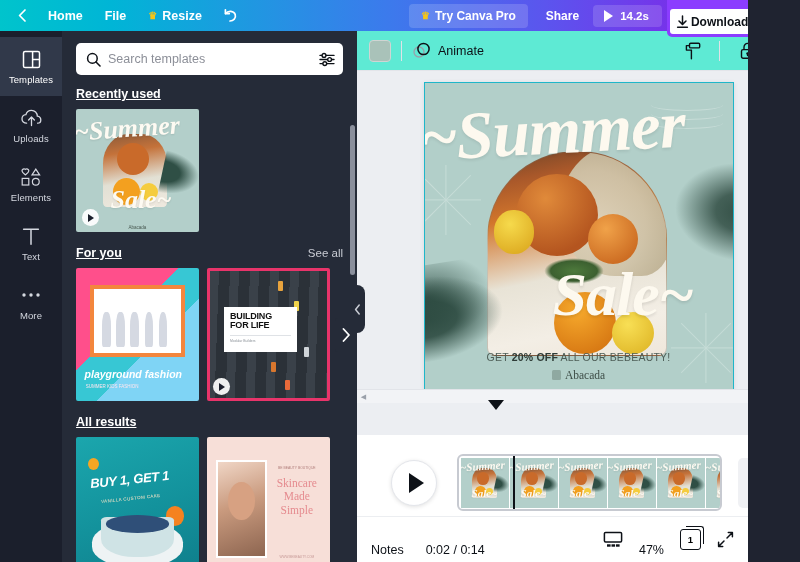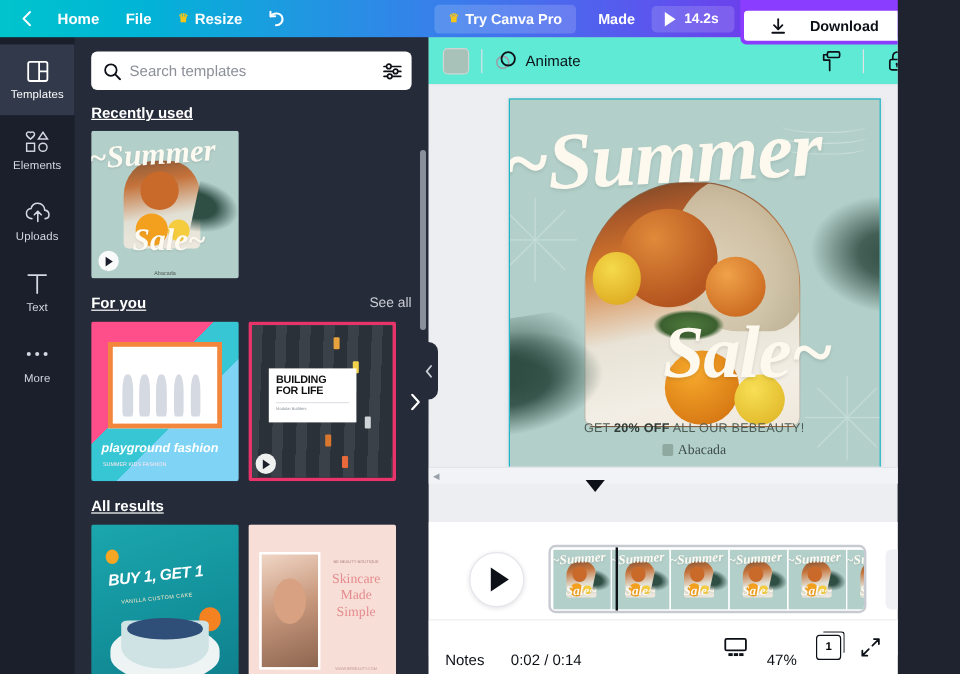--- a/index.html
+++ b/index.html
@@ -43,23 +43,23 @@
   }
   .play-tri {
     width:0; height:0; border-left:9px solid #fff;
     border-top:6px solid transparent; border-bottom:6px solid transparent;
   }
   .dl-wrap {
     display:flex; align-items:center; gap:3px;
     border:2px solid #8b3dff; border-radius:5px; padding:1px; background:#8b3dff;
   }
   .dl-btn {
-    display:flex; align-items:center; gap:20px;
+    display:flex; align-items:center; gap:2px;
     background:#fff; color:#0d1117; font-size:12px; font-weight:bold;
-    padding:4px 22px; border-radius:3px; cursor:pointer; height:25px;margin-top:12px;
+    padding:4px 6px; border-radius:3px; cursor:pointer; height:25px;margin-top:12px;
   }
   .more-btn {
     background:#fff; color:#0d1117; font-size:15px; font-weight:bold;
     padding:0 9px; border-radius:3px; cursor:pointer; height:25px;
     display:flex; align-items:center; letter-spacing:1px; line-height:1;
   }
 
   
   #rail {
     position:absolute; top:31px; left:0; width:62px; height:531px;
@@ -391,21 +391,21 @@
         </svg>
       </div>
     </div>
 
     <div class="tb-right">
       <div class="pro-btn">
         <span class="crown">♛</span>
         <span>Try Canva Pro</span>
       </div>
       <div class="share-btn">
-        <span>Made</span>
+        <span>Share</span>
       </div>
       <div class="time-btn">
         <span class="play-tri"></span>
         <span>14.2s</span>
       </div>
       <div class="dl-wrap">
         <div class="dl-btn">
           <svg width="13" height="14" viewBox="0 0 13 14">
             <path d="M6.5 1 L6.5 9" stroke="#0d1117" stroke-width="1.5" stroke-linecap="round"></path>
             <path d="M3 6 L6.5 9.4 L10 6" stroke="#0d1117" stroke-width="1.5" fill="none" stroke-linecap="round" stroke-linejoin="round"></path>
@@ -427,38 +427,38 @@
         <svg width="19" height="19" viewBox="0 0 19 19">
           <rect x="1.5" y="1.5" width="16" height="16" rx="1.6" stroke="#fff" stroke-width="1.5" fill="none"></rect>
           <path d="M10.6 1.5 L10.6 17.5 M10.6 9.5 L17.5 9.5" stroke="#fff" stroke-width="1.5"></path>
         </svg>
       </span>
       <span class="rail-label">Templates</span>
     </div>
 
     <div class="rail-item">
       <span class="rail-ico">
+        <svg width="21" height="18" viewBox="0 0 21 18">
+          <path d="M5.6 14.2 C2.9 14.2 1 12.3 1 9.9 C1 7.7 2.7 5.9 4.9 5.7 C5.5 3.1 7.8 1.3 10.5 1.3 C13.7 1.3 16.3 3.9 16.3 7.1 C18.3 7.4 19.8 9 19.8 11 C19.8 12.8 18.5 14.2 16.6 14.2" stroke="#d5d8e0" stroke-width="1.3" fill="none" stroke-linecap="round"></path>
+          <path d="M10.5 16.6 L10.5 8.2 M7.6 11 L10.5 8 L13.4 11" stroke="#d5d8e0" stroke-width="1.3" fill="none" stroke-linecap="round" stroke-linejoin="round"></path>
+        </svg>
+      </span>
+      <span class="rail-label">Uploads</span>
+    </div>
+
+    <div class="rail-item">
+      <span class="rail-ico">
         <svg width="21" height="19" viewBox="0 0 21 19">
           <path d="M4.4 1.4 C3 0.3 0.9 1.3 1 3 C1.1 4.5 3 5.8 4.4 6.9 C5.8 5.8 7.7 4.5 7.8 3 C7.9 1.3 5.8 0.3 4.4 1.4Z" stroke="#d5d8e0" stroke-width="1.2" fill="none"></path>
           <path d="M14.8 1.2 L18.6 6.9 L11 6.9 Z" stroke="#d5d8e0" stroke-width="1.2" fill="none"></path>
           <rect x="1.2" y="10.4" width="6.6" height="6.6" stroke="#d5d8e0" stroke-width="1.2" fill="none"></rect>
           <circle cx="14.8" cy="13.7" r="3.4" stroke="#d5d8e0" stroke-width="1.2" fill="none"></circle>
         </svg>
       </span>
       <span class="rail-label">Elements</span>
-    </div>
-
-    <div class="rail-item">
-      <span class="rail-ico">
-        <svg width="21" height="18" viewBox="0 0 21 18">
-          <path d="M5.6 14.2 C2.9 14.2 1 12.3 1 9.9 C1 7.7 2.7 5.9 4.9 5.7 C5.5 3.1 7.8 1.3 10.5 1.3 C13.7 1.3 16.3 3.9 16.3 7.1 C18.3 7.4 19.8 9 19.8 11 C19.8 12.8 18.5 14.2 16.6 14.2" stroke="#d5d8e0" stroke-width="1.3" fill="none" stroke-linecap="round"></path>
-          <path d="M10.5 16.6 L10.5 8.2 M7.6 11 L10.5 8 L13.4 11" stroke="#d5d8e0" stroke-width="1.3" fill="none" stroke-linecap="round" stroke-linejoin="round"></path>
-        </svg>
-      </span>
-      <span class="rail-label">Uploads</span>
     </div>
 
     <div class="rail-item">
       <span class="rail-ico">
         <svg width="18" height="19" viewBox="0 0 18 19">
           <path d="M1.6 2.2 L16.4 2.2 M9 2.2 L9 17.2" stroke="#d5d8e0" stroke-width="1.5" stroke-linecap="round"></path>
         </svg>
       </span>
       <span class="rail-label">Text</span>
     </div>

